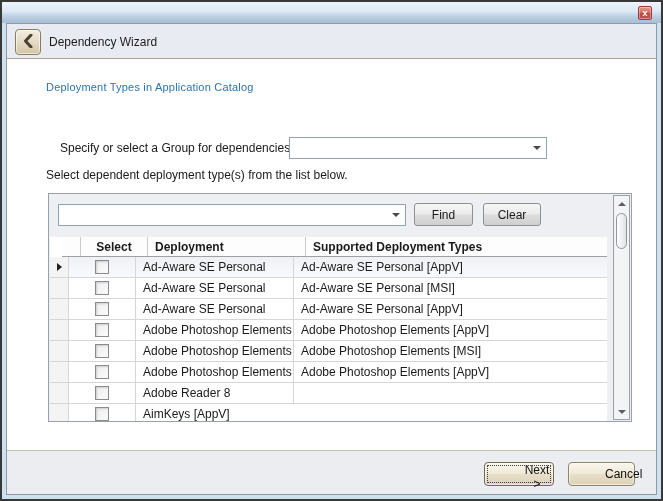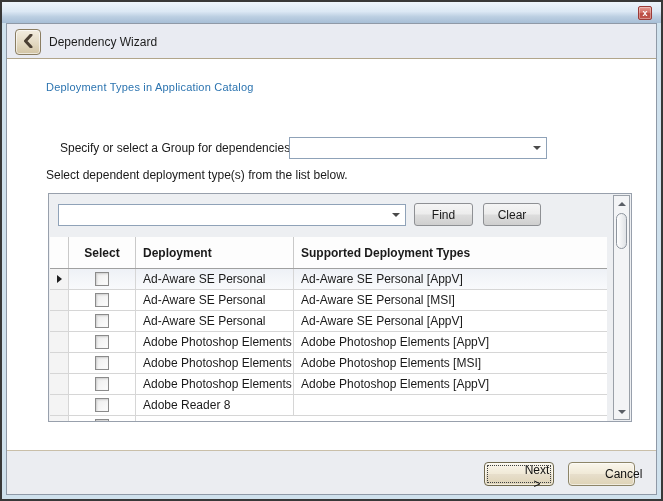--- a/index.html
+++ b/index.html
@@ -88,21 +88,21 @@
   }
   .find-btn { left:365px; top:9px; width:59px; }
   .clear-btn { left:434px; top:9px; width:58px; }
 
   
   .grid {
     position:absolute; left:1px; top:43px; width:557px; height:184px;
     background:#fff; overflow:hidden;
   }
   .g-row { display:flex; width:557px; height:21px; background:#fff; border-bottom:1px solid #d6d6d6; }
-  .g-header { height:32px; background:#fdfdfd; border-bottom:1px solid #a0a0a0; font-weight:bold; }
+  .g-header { height:20px; background:#fdfdfd; border-bottom:1px solid #a0a0a0; font-weight:bold;margin-left:12px; }
   .cell { height:100%; display:flex; align-items:center; overflow:hidden; white-space:nowrap; }
   .c-rowhdr { width:19px; justify-content:center; background:#f4f4f4; border-right:1px solid #d6d6d6; }
   .g-header .c-rowhdr { background:#fdfdfd; border-right:1px solid #c9c9c9; }
   .c-select { width:67px; justify-content:center; border-right:1px solid #d6d6d6; }
   .g-header .c-select { border-right:1px solid #c9c9c9; }
   .c-app { width:158px; padding-left:7px; border-right:1px solid #d6d6d6; }
   .g-header .c-app { border-right:1px solid #c9c9c9; }
   .c-type { flex:1; padding-left:7px; }
   .g-row.current { background:linear-gradient(#eef1f6, #f9fafc); }
   .row-indicator {

